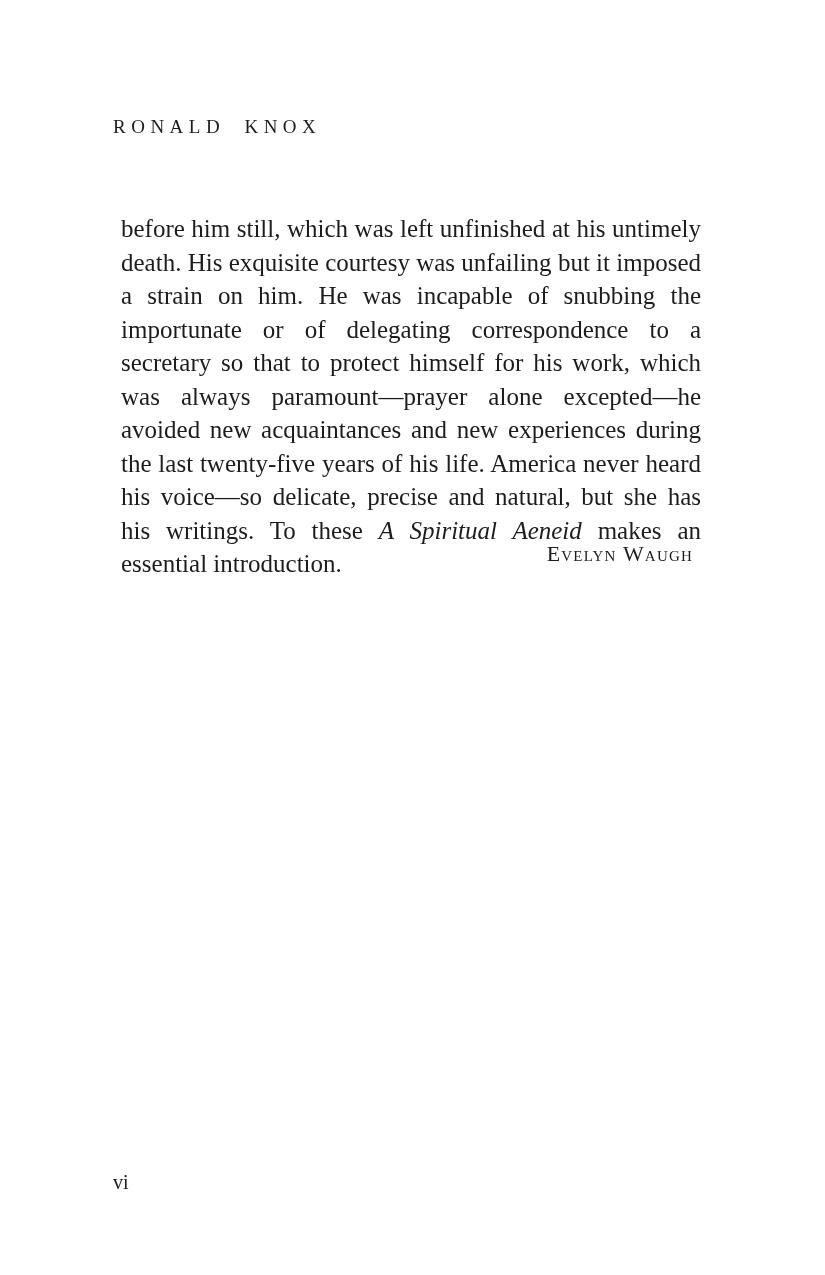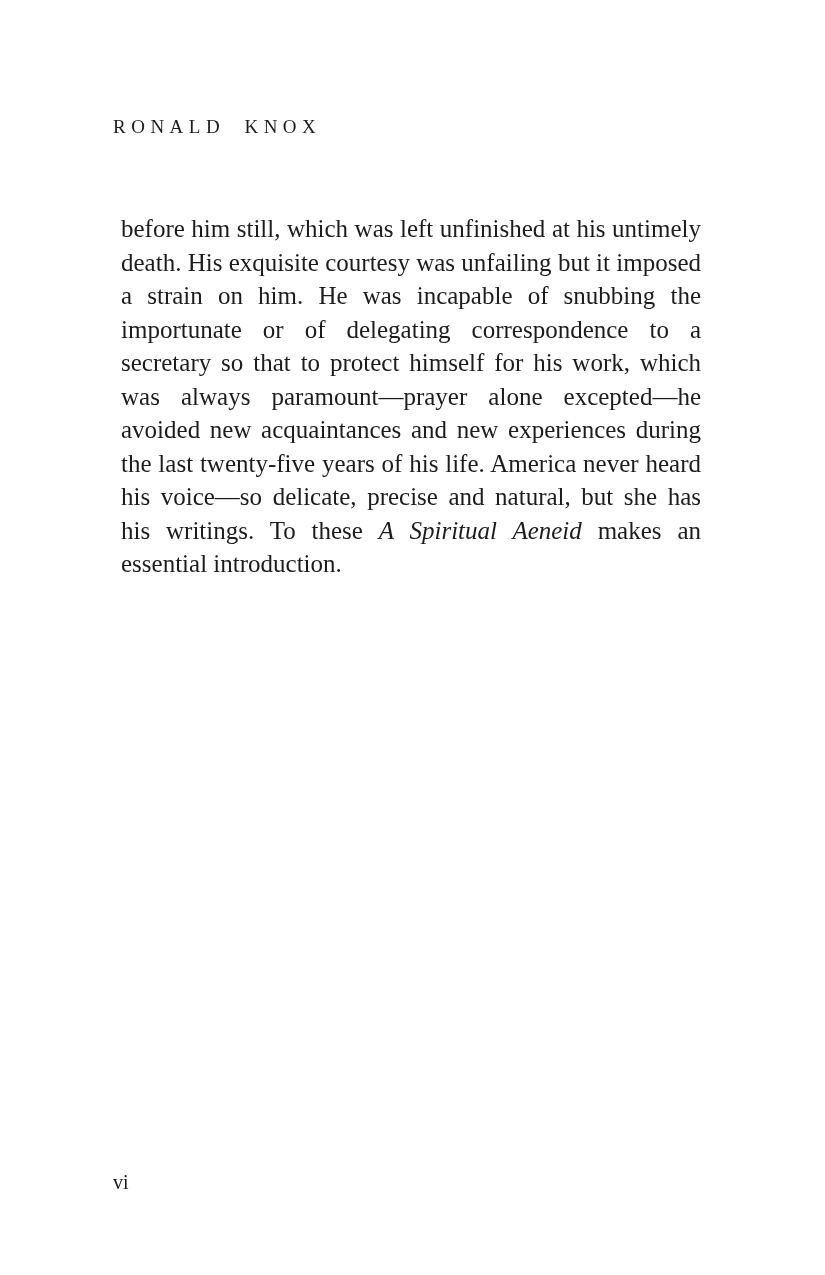--- a/index.html
+++ b/index.html
@@ -67,16 +67,17 @@
 </style>
 </head>
 <body>
 
 <div class="page">
 
   <h1 class="running-head">RONALD KNOX</h1>
 
   <p class="body-text"><span>before him still, which was left unfinished at his untimely death. His exquisite courtesy was unfailing but it imposed a strain on him. He was incapable of snubbing the importunate or of delegating correspondence to a secretary so that to protect himself for his work, which was always paramount—prayer alone excepted—he avoided new acquaintances and new experiences during the last twenty-five years of his life. America never heard his voice—so delicate, precise and natural, but she has his writings. To these </span><span class="book-title">A Spiritual Aeneid</span><span> makes an essential introduction.</span></p>
 
+  <p class="signature">Evelyn Waugh</p>
 
   <div class="page-number">vi</div>
 
 </div>
 
 </body></html>

